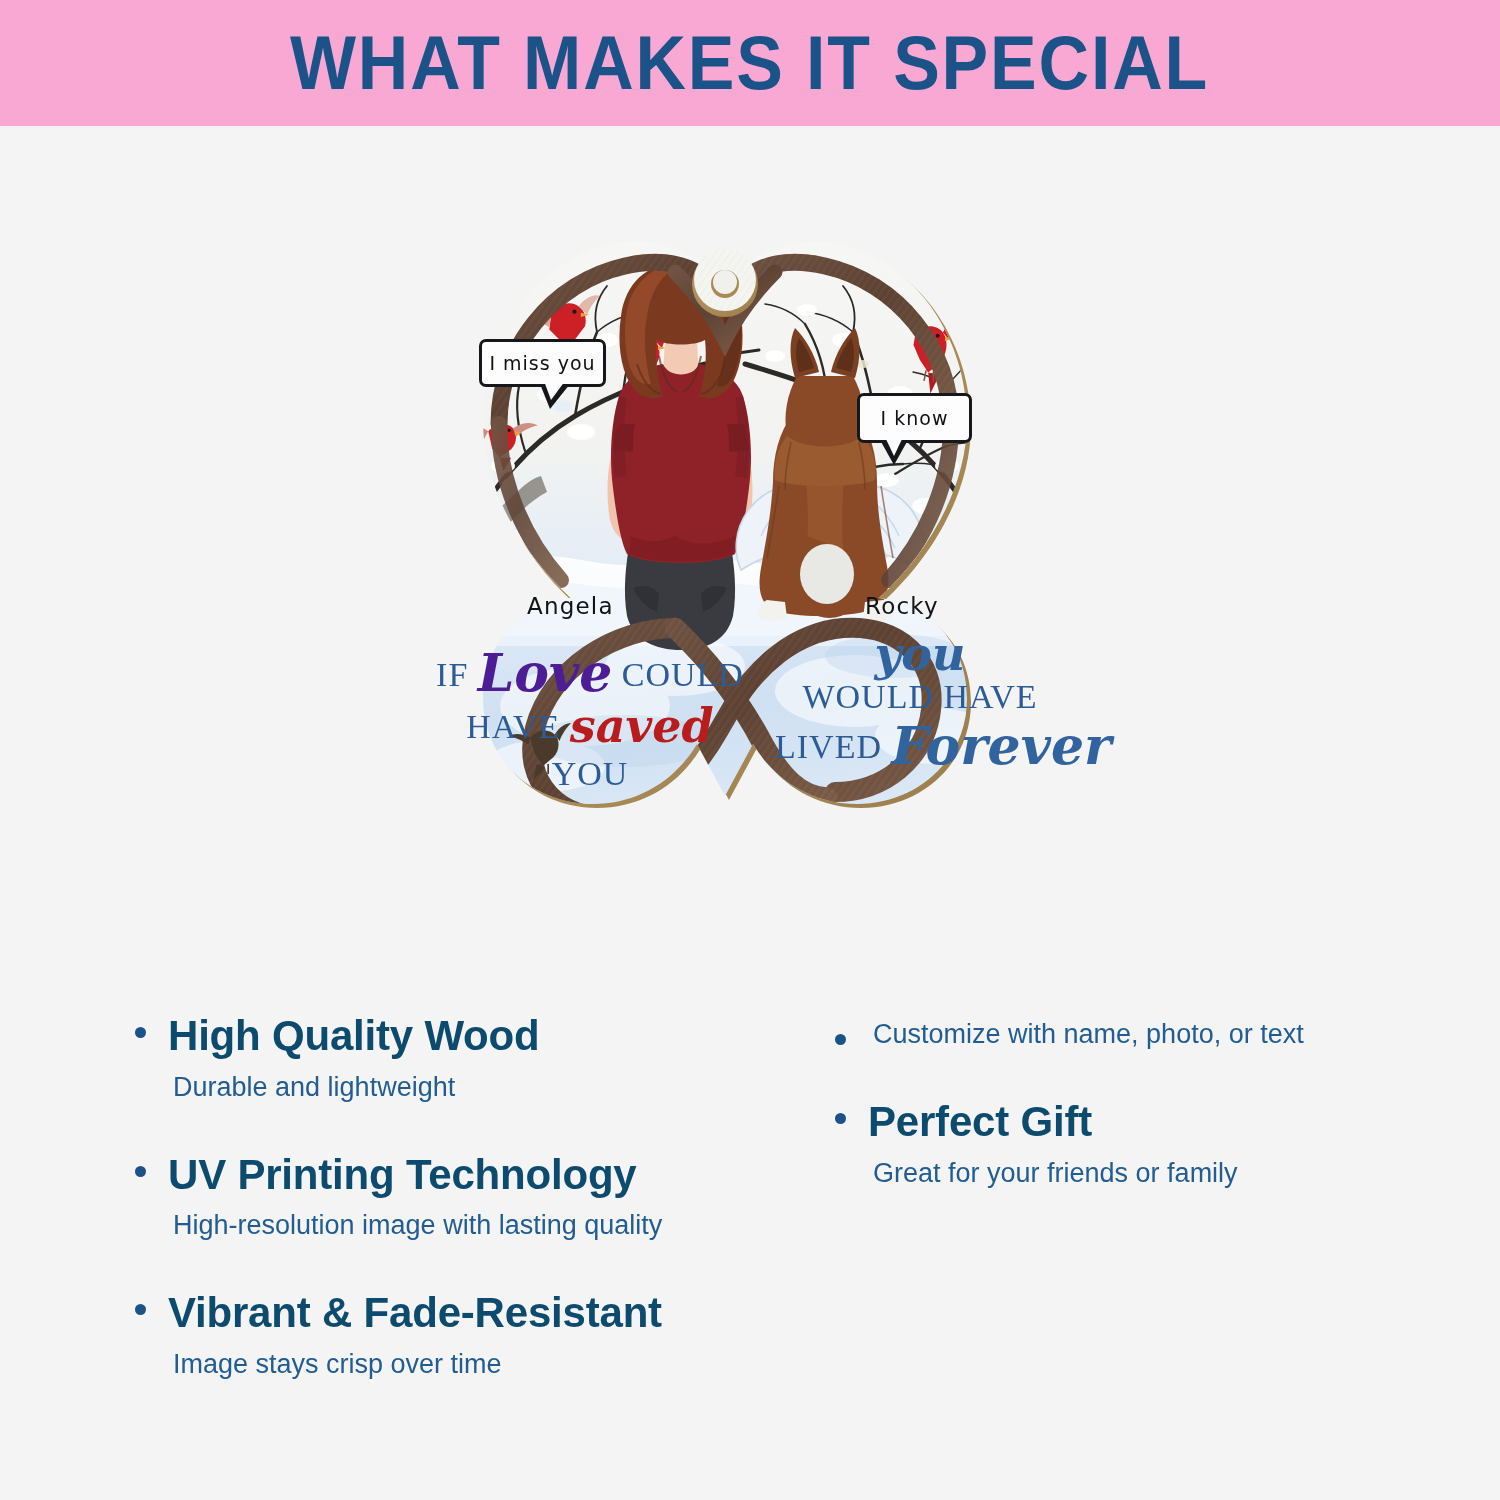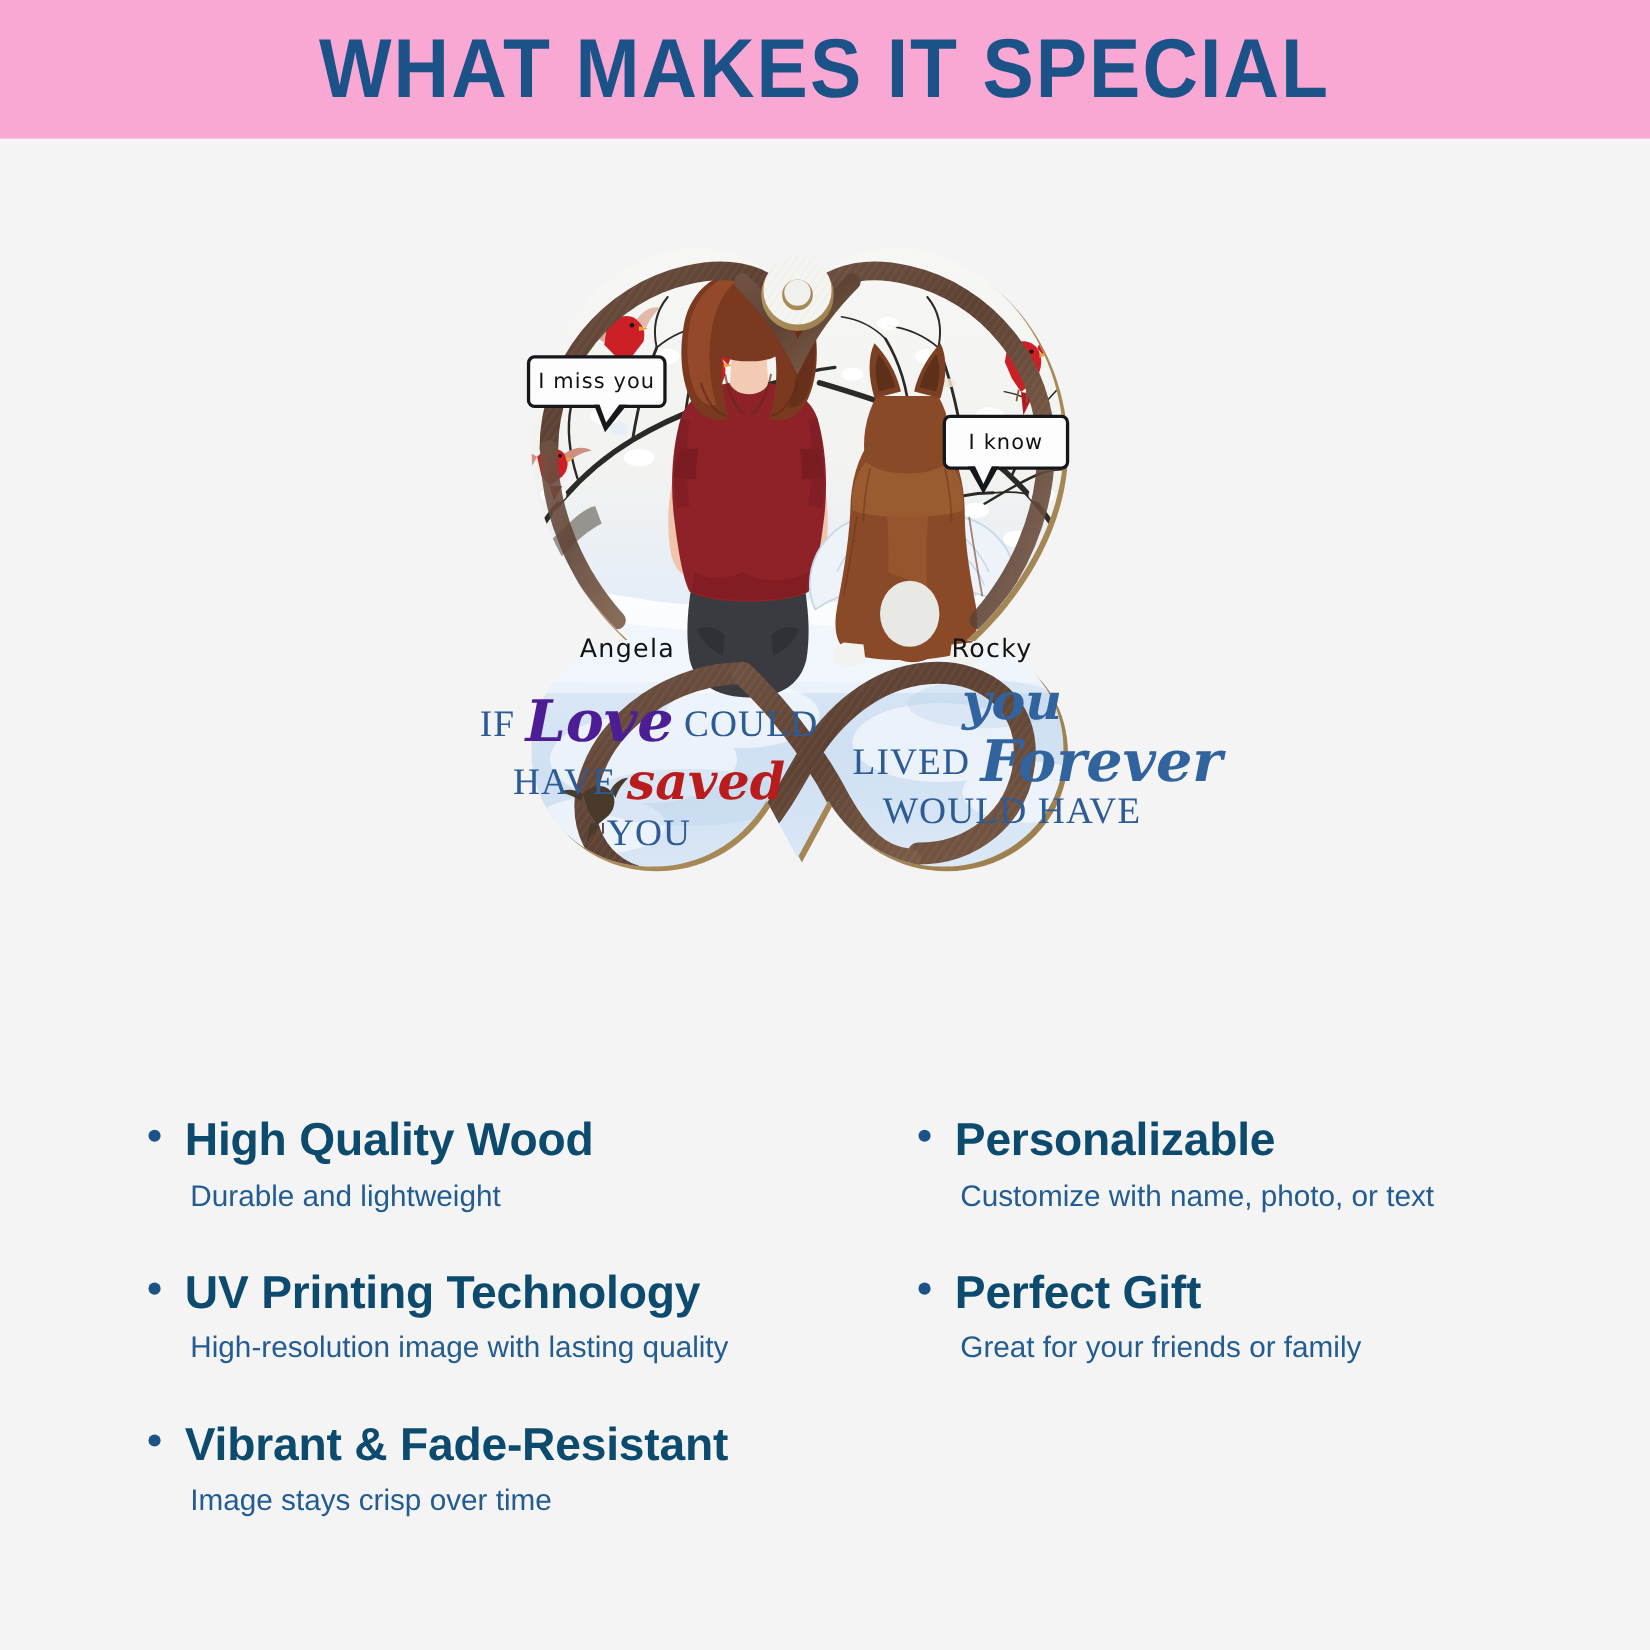--- a/index.html
+++ b/index.html
@@ -23,21 +23,21 @@
     font-size:76px;
     letter-spacing:2px;
     color:#1b5287;
     transform:scaleX(0.92);
     white-space:nowrap;
     line-height:1;
   }
 
   
   .stage{
-    position:absolute; left:0; top:110px; width:1216px; height:880px;
+    position:absolute; left:0; top:126px; width:1216px; height:880px;
   }
   .ornament{
     position:absolute; left:375px; top:110px; width:700px; height:680px;
   }
 
   .orn-svg{ position:absolute; left:0; top:0; width:700px; height:680px; }
 
   
   .orn-layer{ position:absolute; left:0; top:0; width:700px; height:680px; pointer-events:none;}
 
@@ -528,25 +528,25 @@
           <span class="ser">HAVE</span>
           <span class="scr">saved</span>
         </span>
         <span class="q-line l3">
           <span class="ser">YOU</span>
         </span>
       </div>
 
       <div class="quote" id="quote-right">
         <span class="q-line r1 scr">you</span>
+        <span class="q-line r2 ser">WOULD HAVE</span>
         <span class="q-line r3">
           <span class="ser">LIVED</span>
           <span class="scr">Forever</span>
         </span>
-        <span class="q-line r2 ser">WOULD HAVE</span>
       </div>
 
     </div>
   </div>
 </div>
 
 <div class="features">
 
   <div class="col col-left">
     <div class="feature">
@@ -562,21 +562,20 @@
     <div class="feature">
       <span class="bullet"></span>
       <div class="feat-title">Vibrant &amp; Fade-Resistant</div>
       <div class="feat-desc">Image stays crisp over time</div>
     </div>
   </div>
 
   <div class="col col-right">
     <div class="feature">
       <span class="bullet"></span>
-      <div class="feat-title">Personalizable</div>
       <div class="feat-desc">Customize with name, photo, or text</div>
     </div>
     <div class="feature">
       <span class="bullet"></span>
       <div class="feat-title">Perfect Gift</div>
       <div class="feat-desc">Great for your friends or family</div>
     </div>
   </div>
 
 </div>

